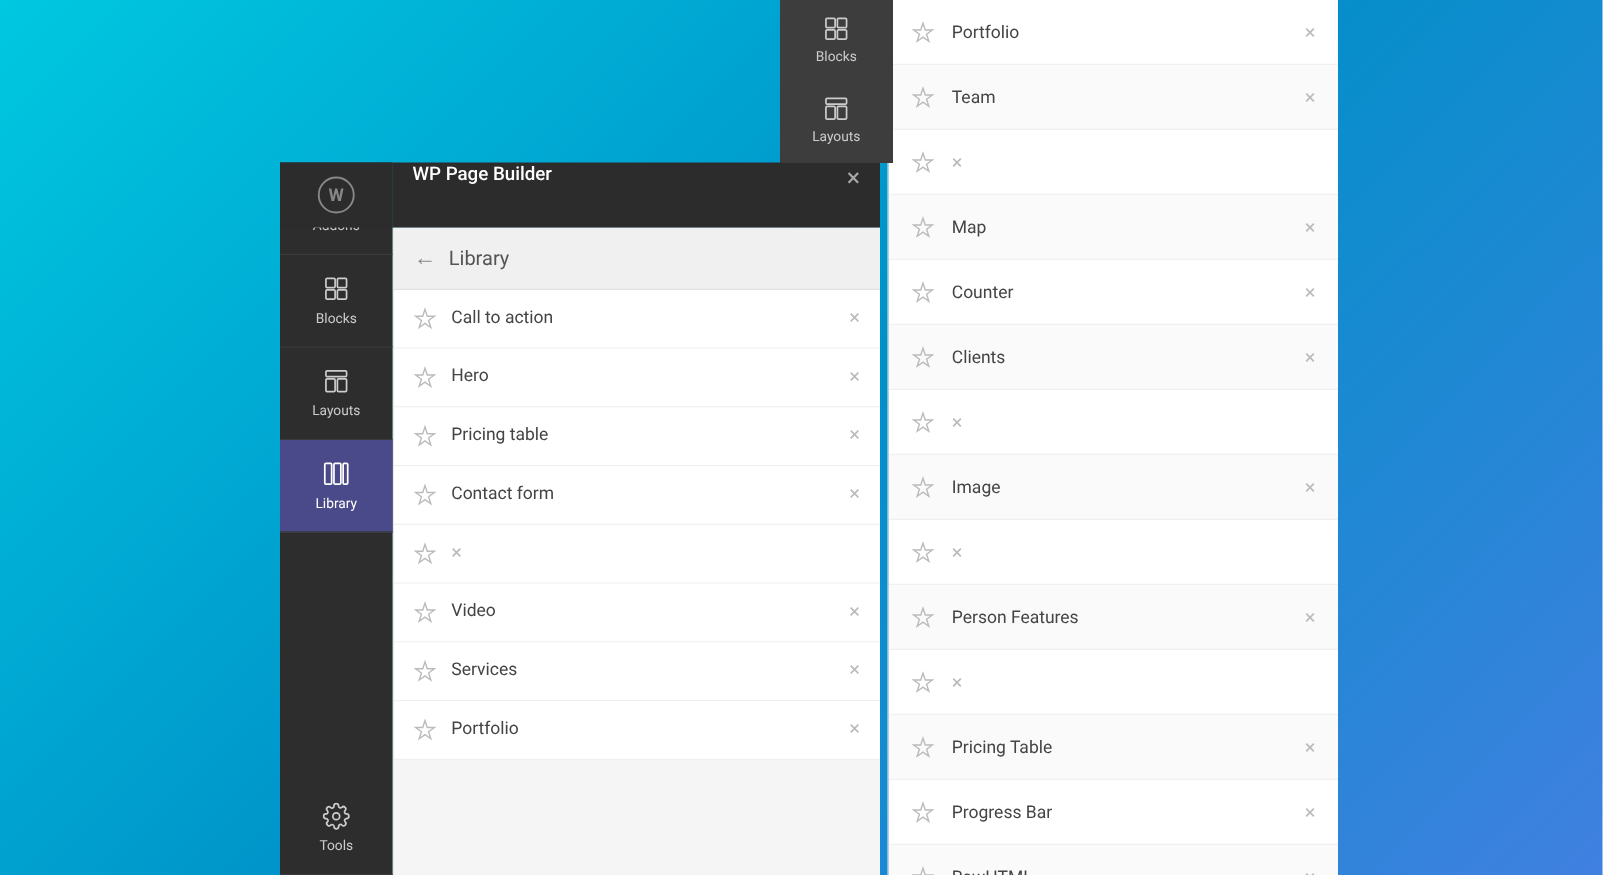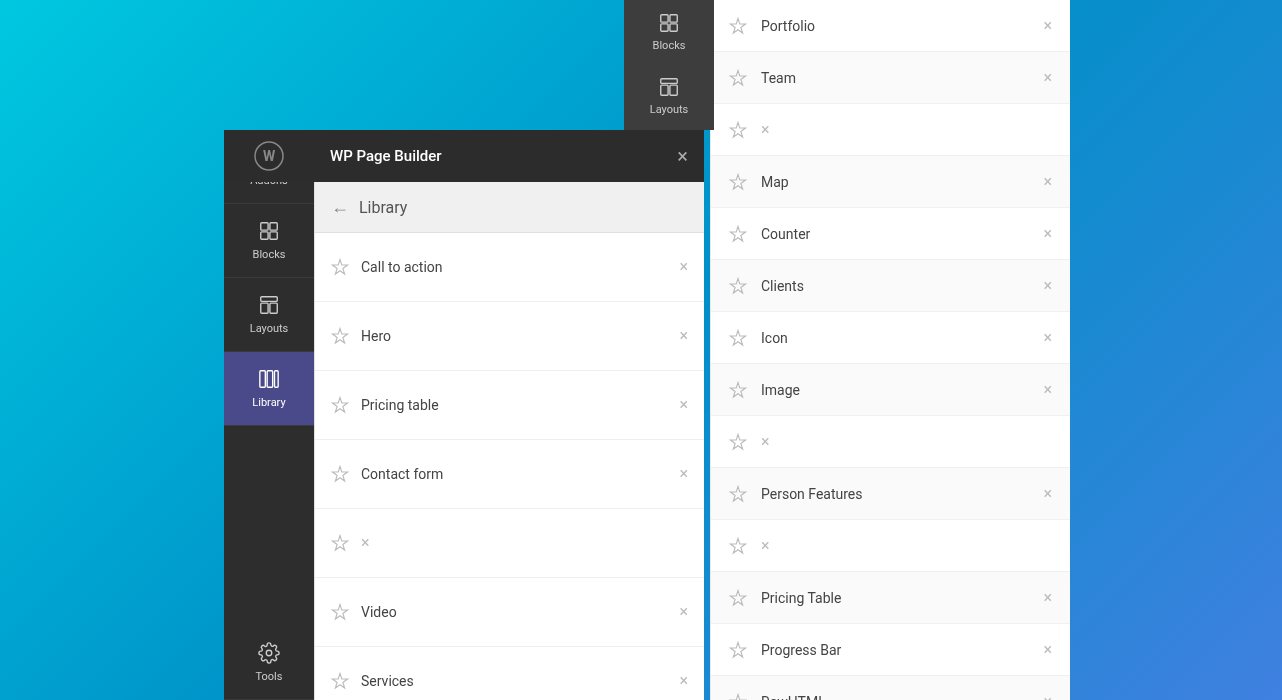--- a/index.html
+++ b/index.html
@@ -75,22 +75,22 @@
       font-size: 16px;
       color: #555;
       font-weight: 400;
     }
     .library-list {
       overflow-y: auto;
       flex: 1;
     }
     .library-item {
       display: flex;
-      align-items: center;
-      padding: 25px 16px;
+      align-items: flex-start;
+      padding: 14px 16px;
       background: #fff;
       border-bottom: 1px solid #efefef;
       cursor: pointer;
     }
     .item-icon {
       width: 18px;
       height: 18px;
       margin-right: 12px;
       color: #aaa;
       flex-shrink: 0;
@@ -264,21 +264,21 @@
   </div>
 </div>
 
 <div style="position:absolute;left:224px;top:130px;width:90px;height:52px;background:#2c2c2c;z-index:11;display:flex;align-items:center;justify-content:center;">
   <svg width="32" height="32" viewBox="0 0 32 32">
     <circle cx="16" cy="16" r="14" fill="none" stroke="#888" stroke-width="1.5"></circle>
     <text x="16" y="21" text-anchor="middle" fill="#888" font-size="14" font-weight="bold">W</text>
   </svg>
 </div>
 
-<div style="position:absolute;left:314px;top:130px;width:390px;height:52px;background:#2c2c2c;z-index:11;display:flex;align-items:center;padding:0 16px;">
+<div style="position:absolute;left:314px;top:130px;width:390px;height:52px;background:#2c2c2c;z-index:11;display:flex;align-items:flex-start;padding:0 16px;">
   <span style="color:#fff;font-size:15px;font-weight:500;flex:1;">WP Page Builder</span>
   <span style="color:#aaa;font-size:20px;cursor:pointer;">×</span>
 </div>
 
 <div class="library-panel" style="top:182px;height:518px;">
   <div class="library-header">
     <span class="library-back">←</span>
     <span class="library-title">Library</span>
   </div>
   <div class="library-list" id="library-list-container">
@@ -379,21 +379,20 @@
     <svg class="right-item-icon" viewBox="0 0 24 24" fill="none" stroke="#bbb" stroke-width="1.5">
       <path d="M12 2l2.4 7.4H22l-6.2 4.5 2.4 7.4L12 17l-6.2 4.3 2.4-7.4L2 9.4h7.6z"></path>
     </svg>
     <span class="right-item-label">Clients</span>
     <span class="right-item-close">×</span>
   </div>
     <div class="right-item">
     <svg class="right-item-icon" viewBox="0 0 24 24" fill="none" stroke="#bbb" stroke-width="1.5">
       <path d="M12 2l2.4 7.4H22l-6.2 4.5 2.4 7.4L12 17l-6.2 4.3 2.4-7.4L2 9.4h7.6z"></path>
     </svg>
-    <span class="right-item-label">Icon</span>
     <span class="right-item-close">×</span>
   </div>
     <div class="right-item">
     <svg class="right-item-icon" viewBox="0 0 24 24" fill="none" stroke="#bbb" stroke-width="1.5">
       <path d="M12 2l2.4 7.4H22l-6.2 4.5 2.4 7.4L12 17l-6.2 4.3 2.4-7.4L2 9.4h7.6z"></path>
     </svg>
     <span class="right-item-label">Image</span>
     <span class="right-item-close">×</span>
   </div>
     <div class="right-item">

